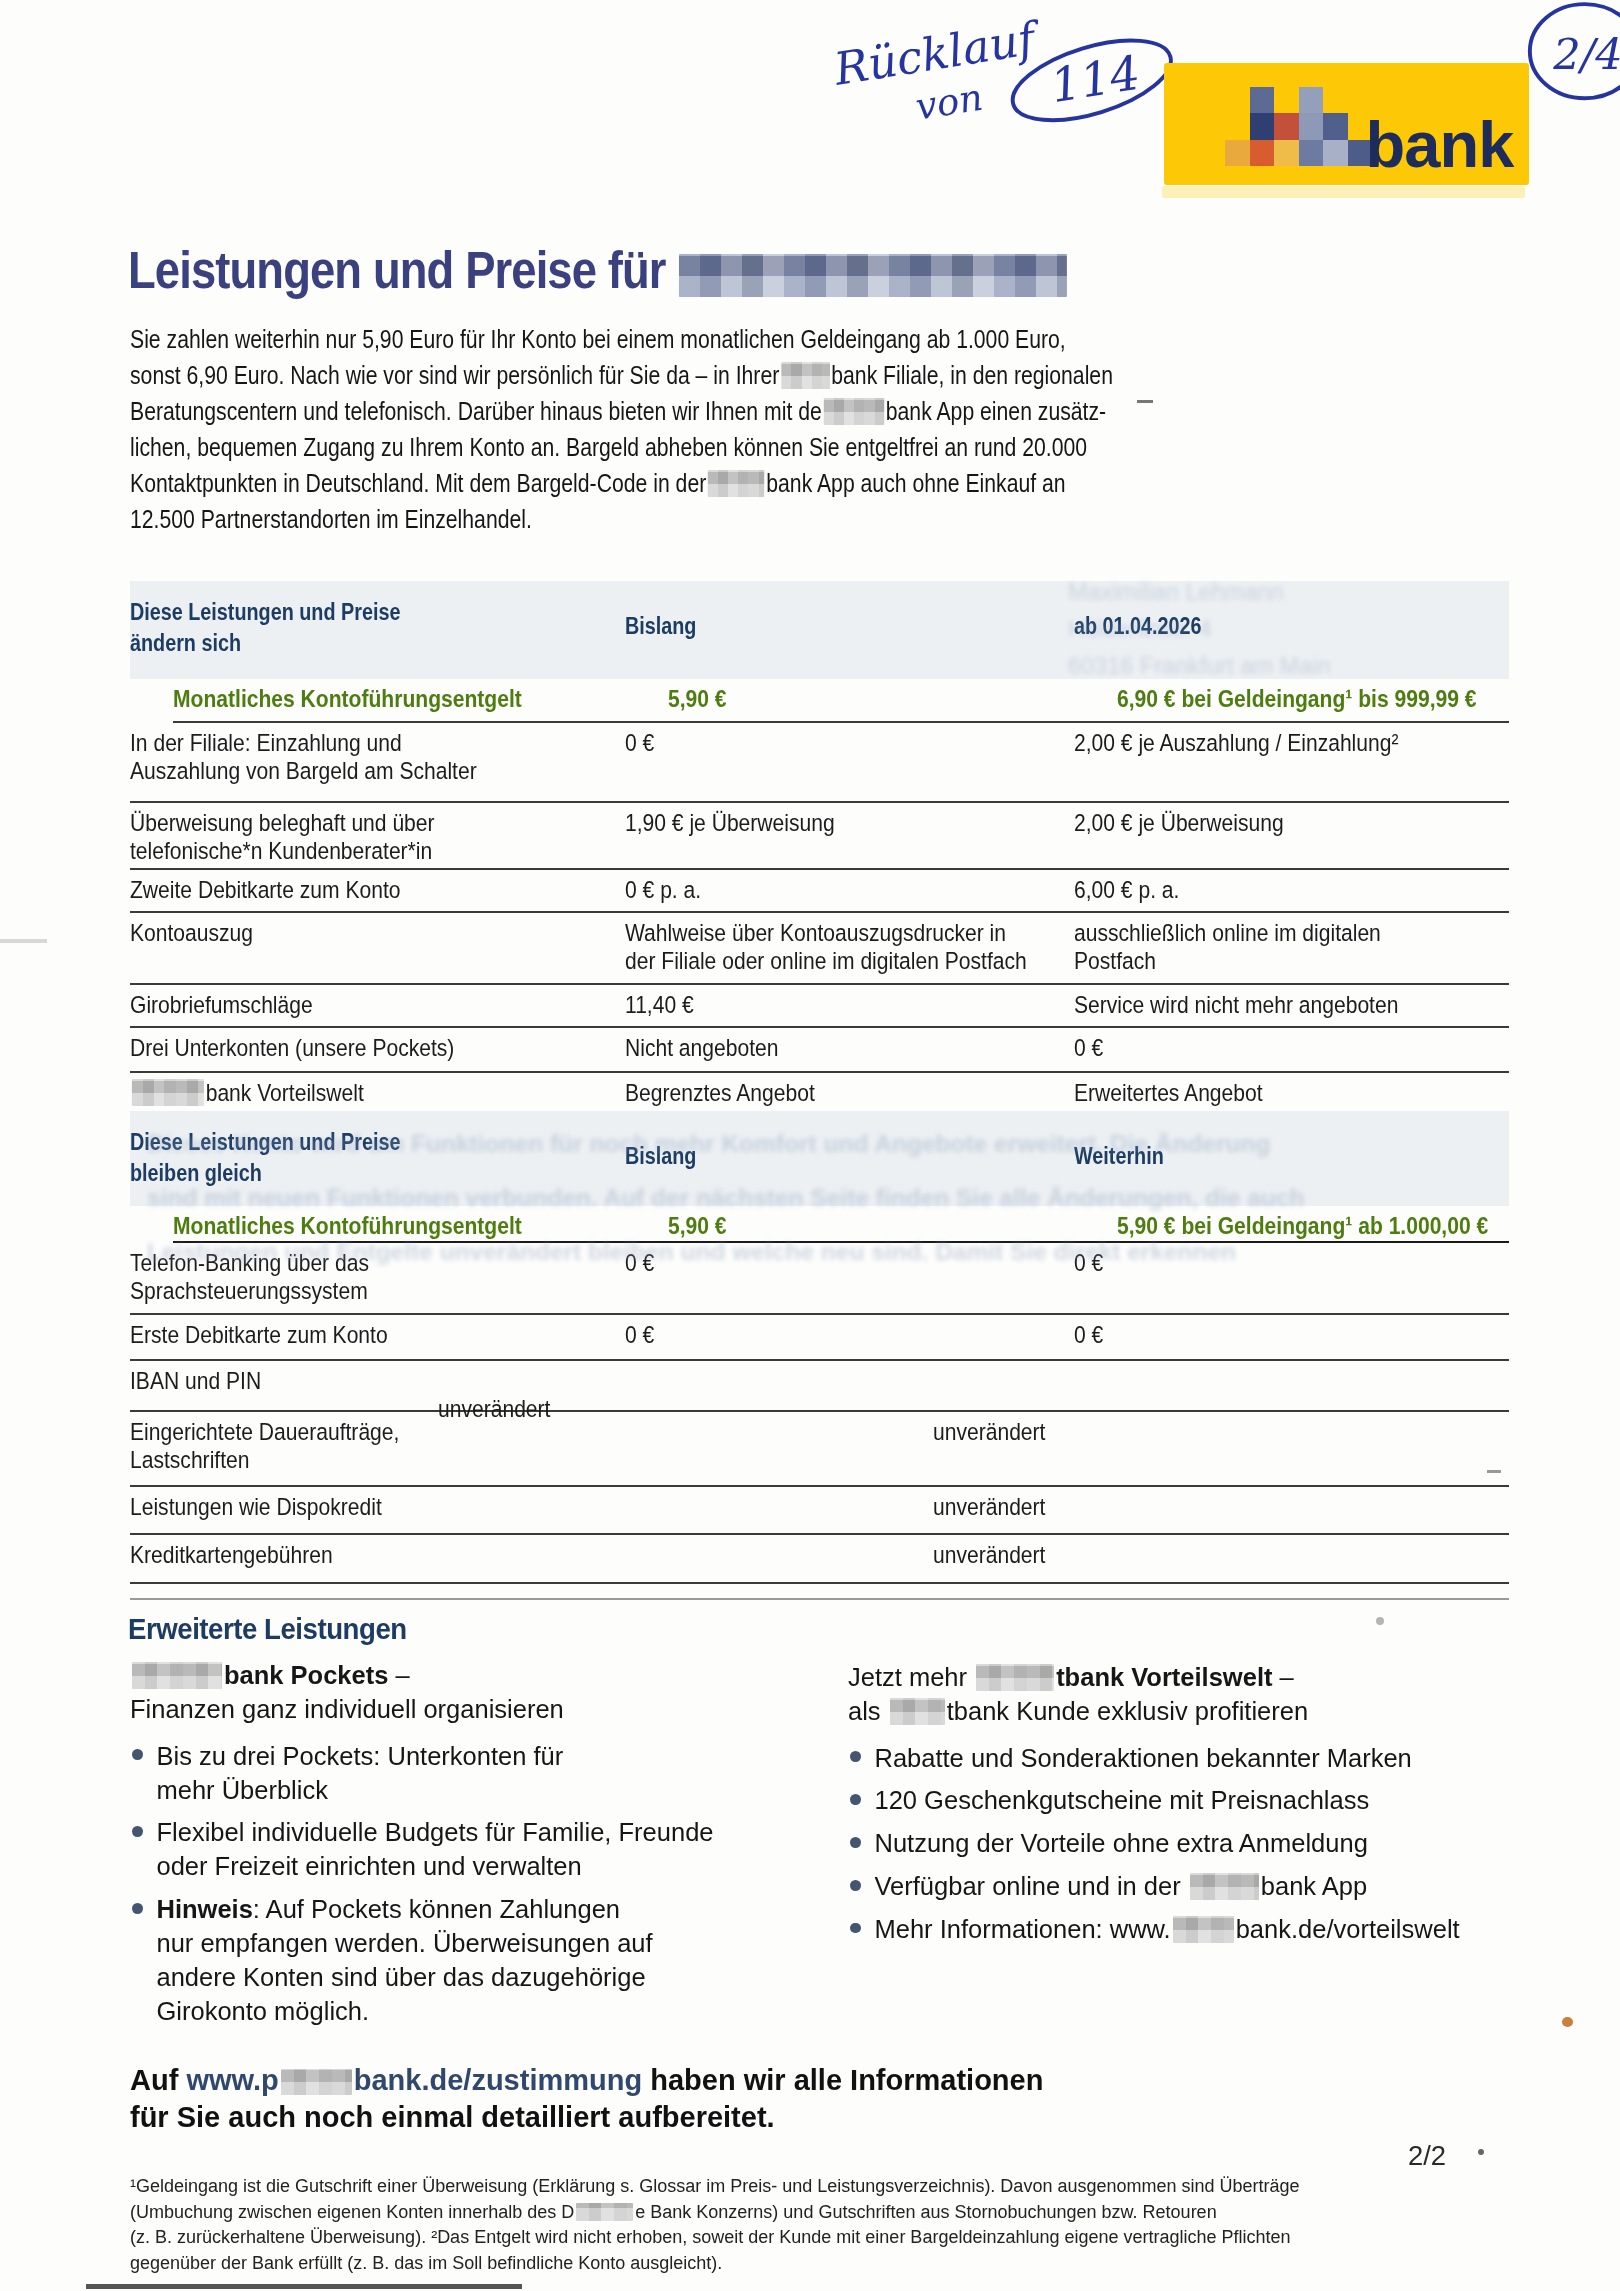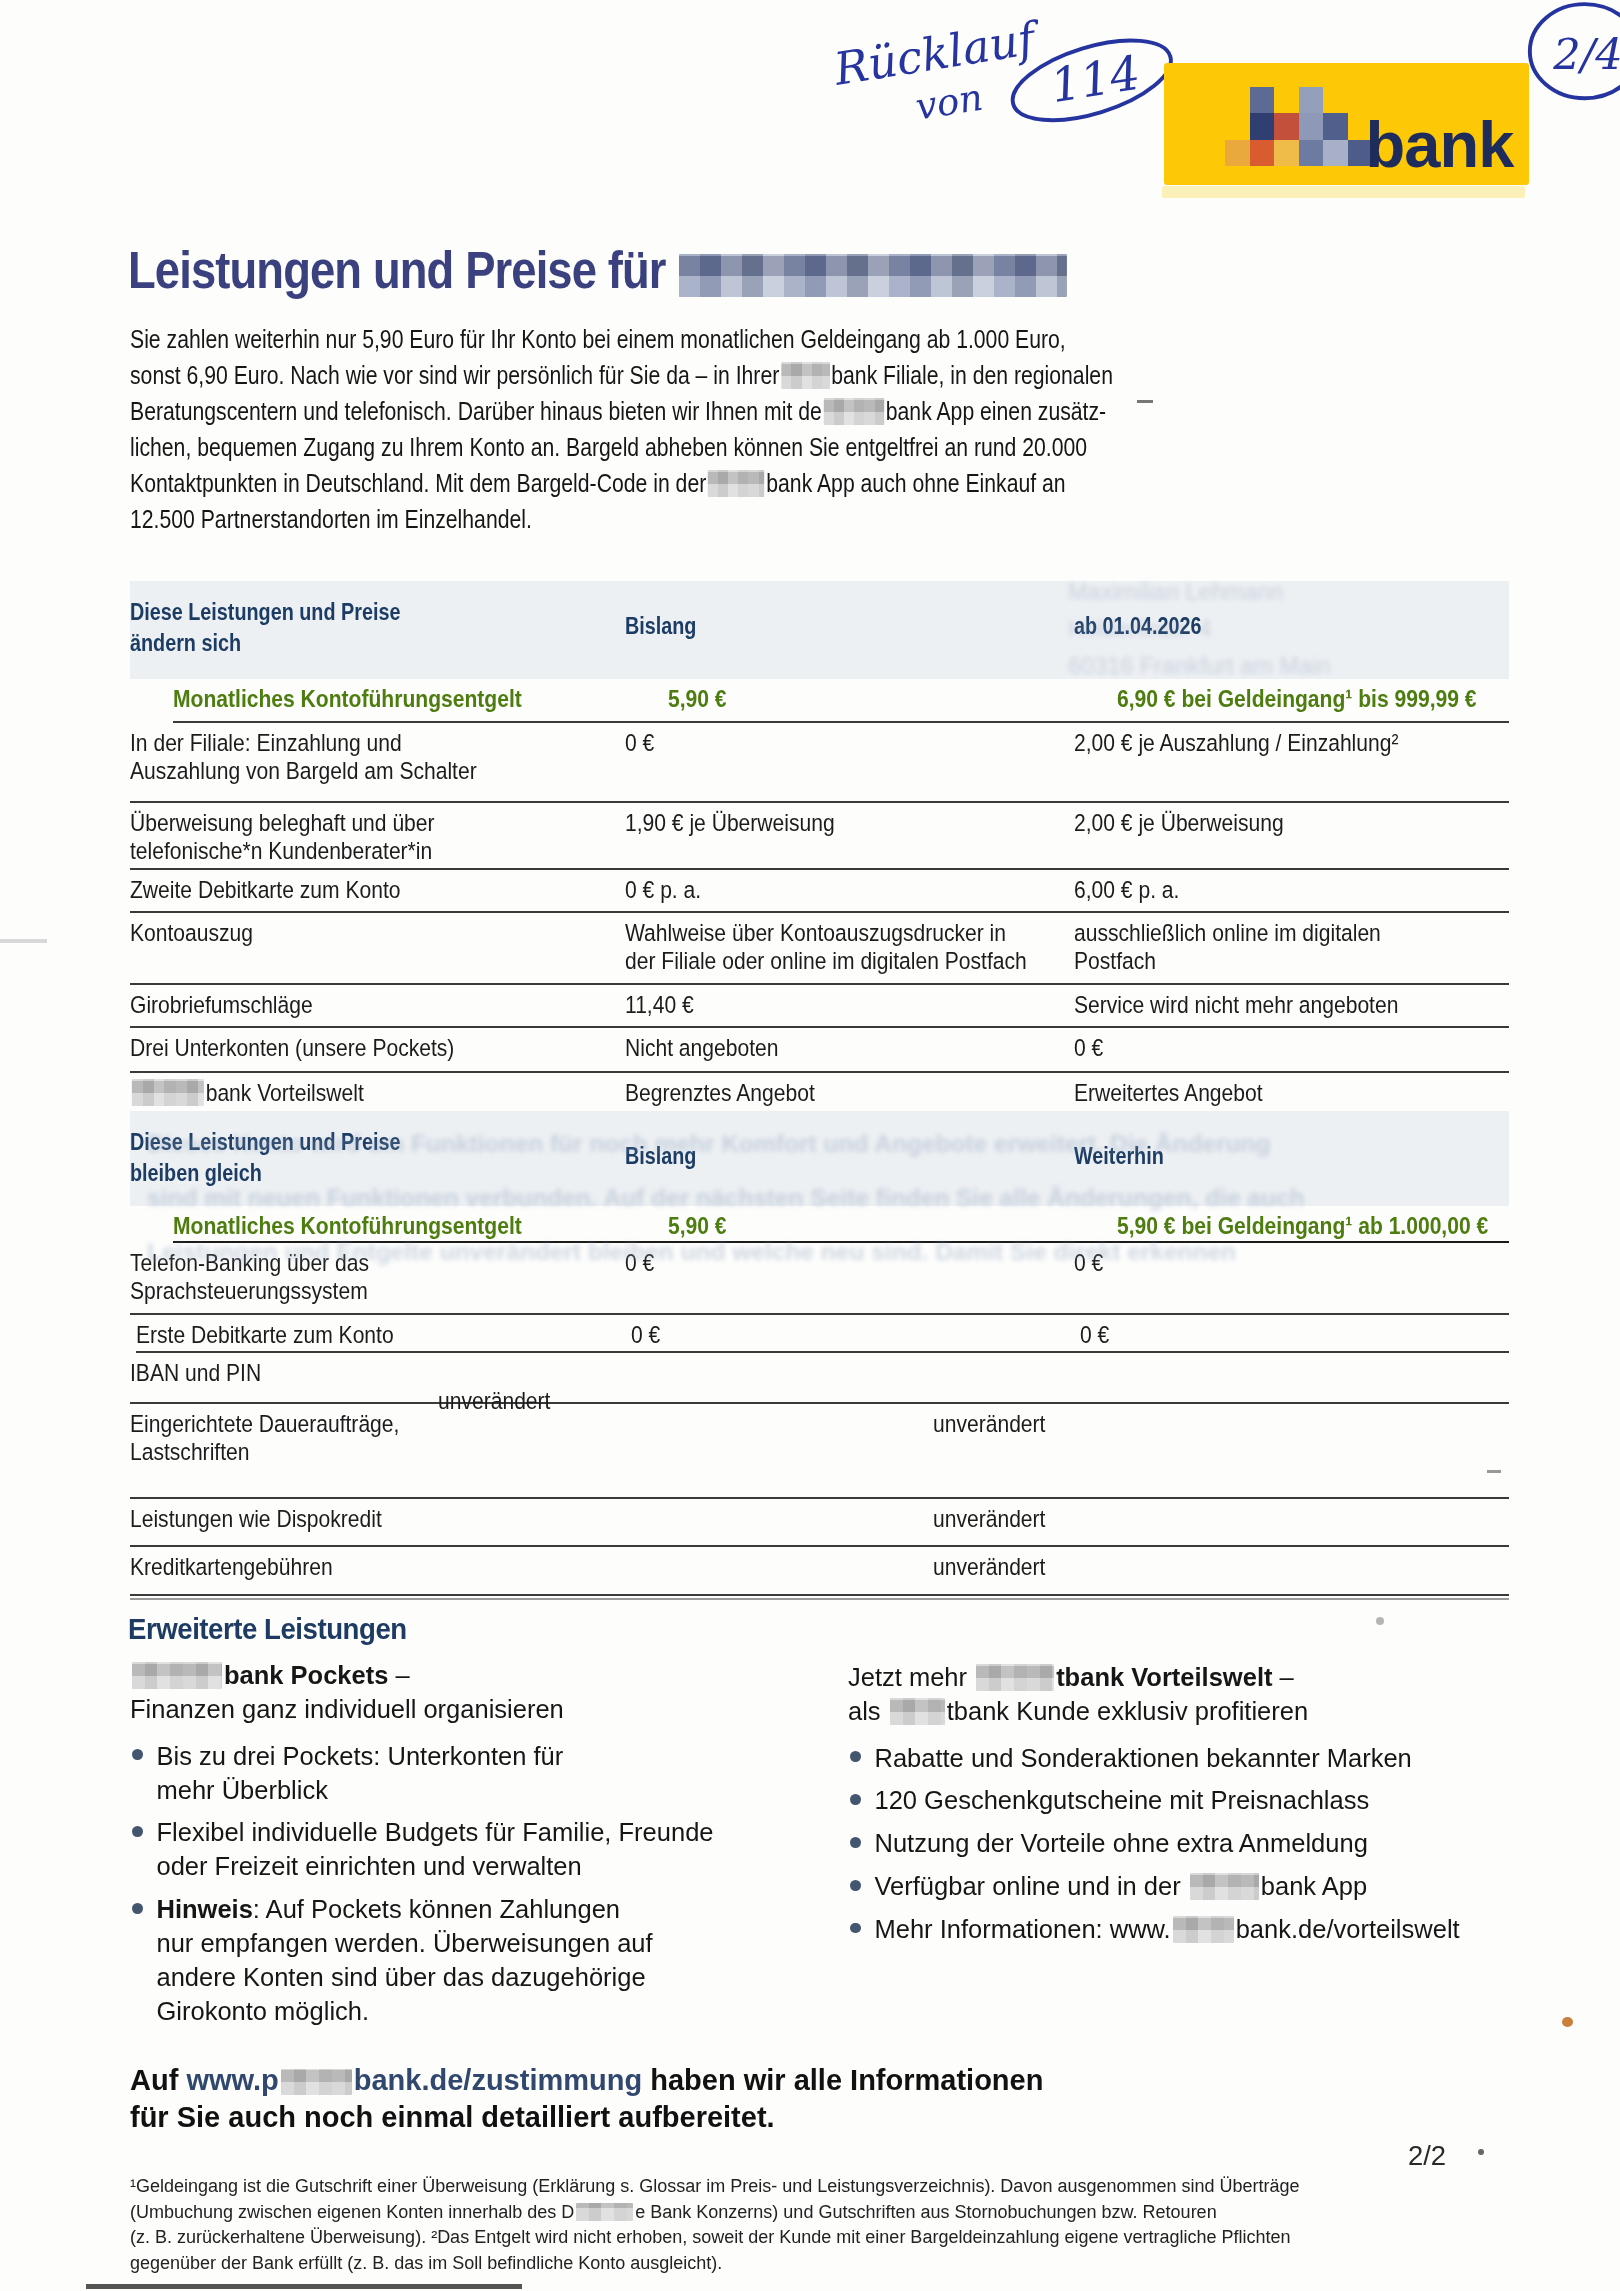--- a/index.html
+++ b/index.html
@@ -278,40 +278,40 @@
           <div class="ln"><span>Telefon-Banking über das</span></div>
           <div class="ln"><span>Sprachsteuerungssystem</span></div>
         </div>
         <div class="c-2">
           <div class="ln"><span>0 €</span></div>
         </div>
         <div class="c-3">
           <div class="ln"><span>0 €</span></div>
         </div>
       </div>
-      <div class="row" style="height: 38px; margin-left: 6px;">
+      <div class="row" style="height: 46px;">
         <div class="c-label">
           <div class="ln"><span>Erste Debitkarte zum Konto</span></div>
         </div>
         <div class="c-2">
           <div class="ln"><span>0 €</span></div>
         </div>
         <div class="c-3">
           <div class="ln"><span>0 €</span></div>
         </div>
       </div>
       <div class="row" style="height: 51px; flex-direction: column;">
         <div class="c-label">
           <div class="ln"><span>IBAN und PIN</span></div>
         </div>
         <div class="c-span">
           <div class="ln"><span>unverändert</span></div>
         </div>
       </div>
-      <div class="row" style="height: 95px;">
+      <div class="row" style="height: 75px;">
         <div class="c-label">
           <div class="ln"><span>Eingerichtete Daueraufträge,</span></div>
           <div class="ln"><span>Lastschriften</span></div>
         </div>
         <div class="c-span">
           <div class="ln"><span>unverändert</span></div>
         </div>
       </div>
       <div class="row" style="height: 48px;">
         <div class="c-label">

